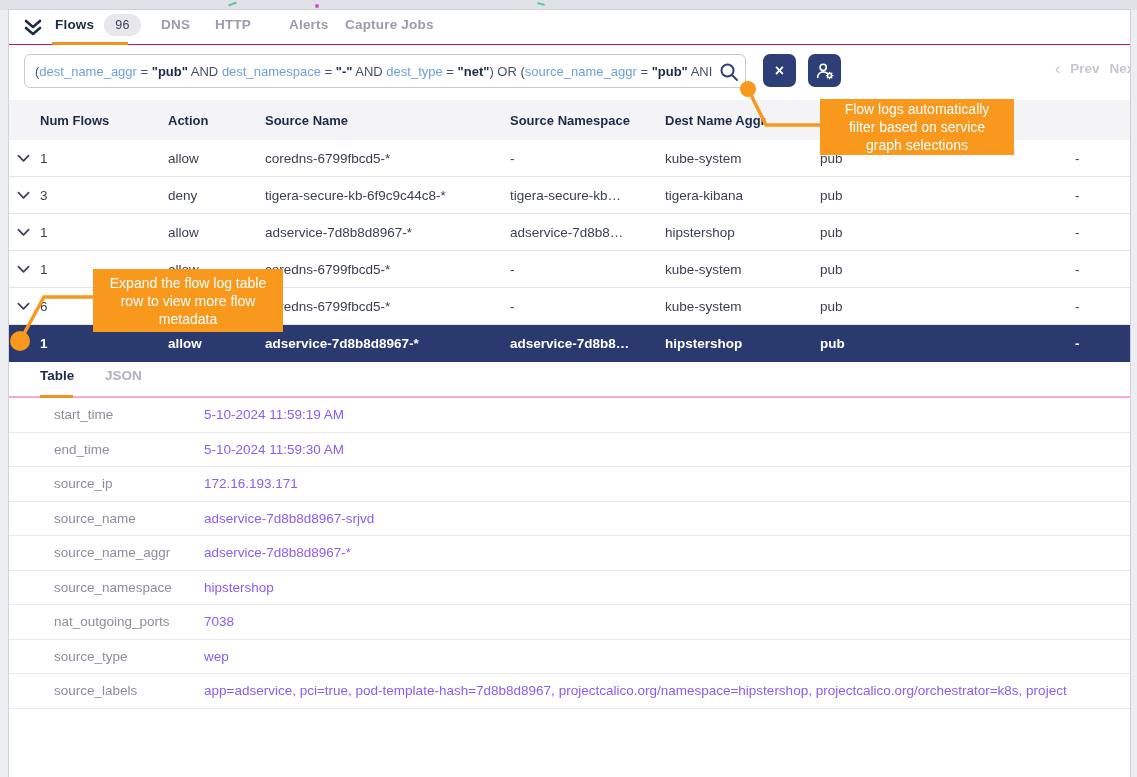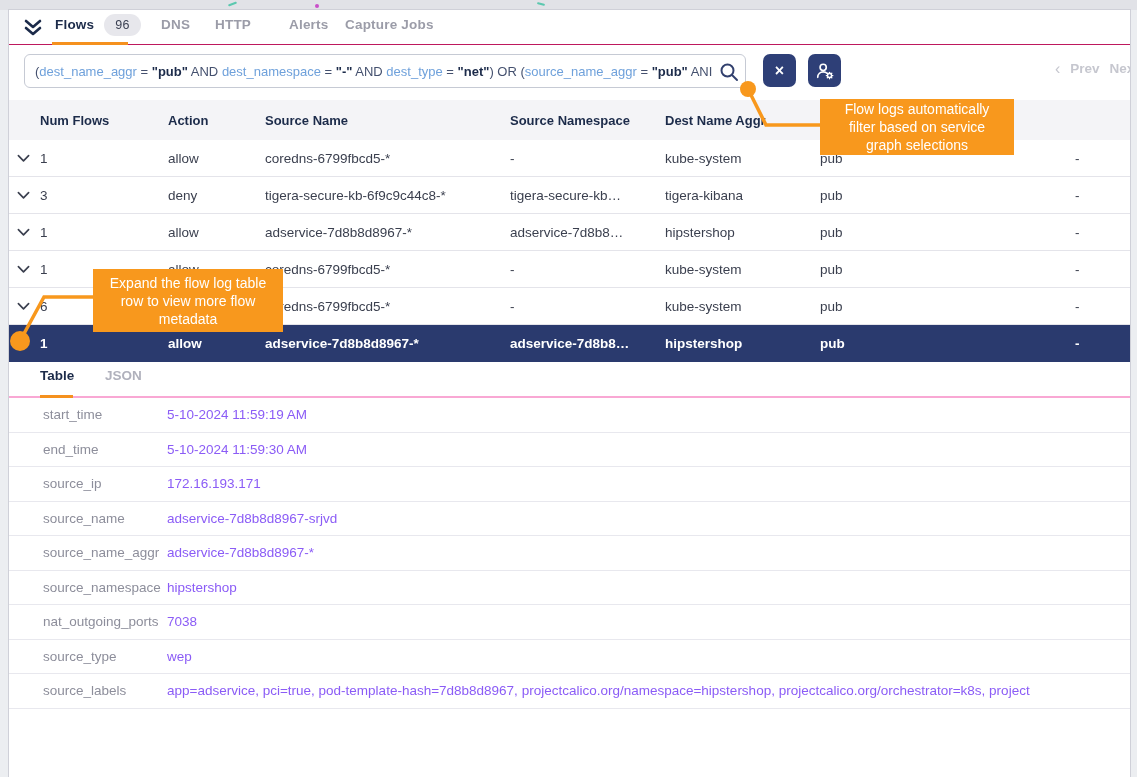--- a/index.html
+++ b/index.html
@@ -59,21 +59,21 @@
   
   .dtabs { position:absolute; left:0; top:352px; width:100%; height:36px; background:#fff;
            border-bottom:2px solid #f9a8d4; }
   .dtab { position:absolute; top:6px; font-size:13.5px; font-weight:bold; cursor:pointer; }
   .dtab.active { color:#1c2b4a; }
   .dtab.idle { color:#b0b1bc; }
   .dtab-underline { position:absolute; left:31px; top:33px; width:33px; height:3px; background:#f5911e; }
   .drows { position:absolute; left:0; top:388px; width:100%; }
   .drow { height:34.5px; border-bottom:1px solid #e8e8ee; display:flex; align-items:center;
           font-size:13.5px; white-space:nowrap; overflow:hidden; }
-  .dkey { width:158px; padding-left:34px; color:#8d8e9b; flex:none; }
+  .dkey { width:195px; padding-left:45px; color:#8d8e9b; flex:none; }
   .dval { color:#8b5cf6; overflow:hidden; white-space:nowrap; }
 
   
   .tooltip { position:absolute; background:#f8981d; color:#fff; font-size:14px; line-height:18px;
              text-align:center; display:flex; align-items:center; justify-content:center;
              padding:8px 10px; z-index:30; }
   .tt1 { left:820px; top:99px; width:194px; height:56px; }
   .tt2 { left:93px; top:269px; width:190px; height:63px; }
   .connector-svg { position:absolute; inset:0; width:1137px; height:777px;
                    pointer-events:none; z-index:29; }

